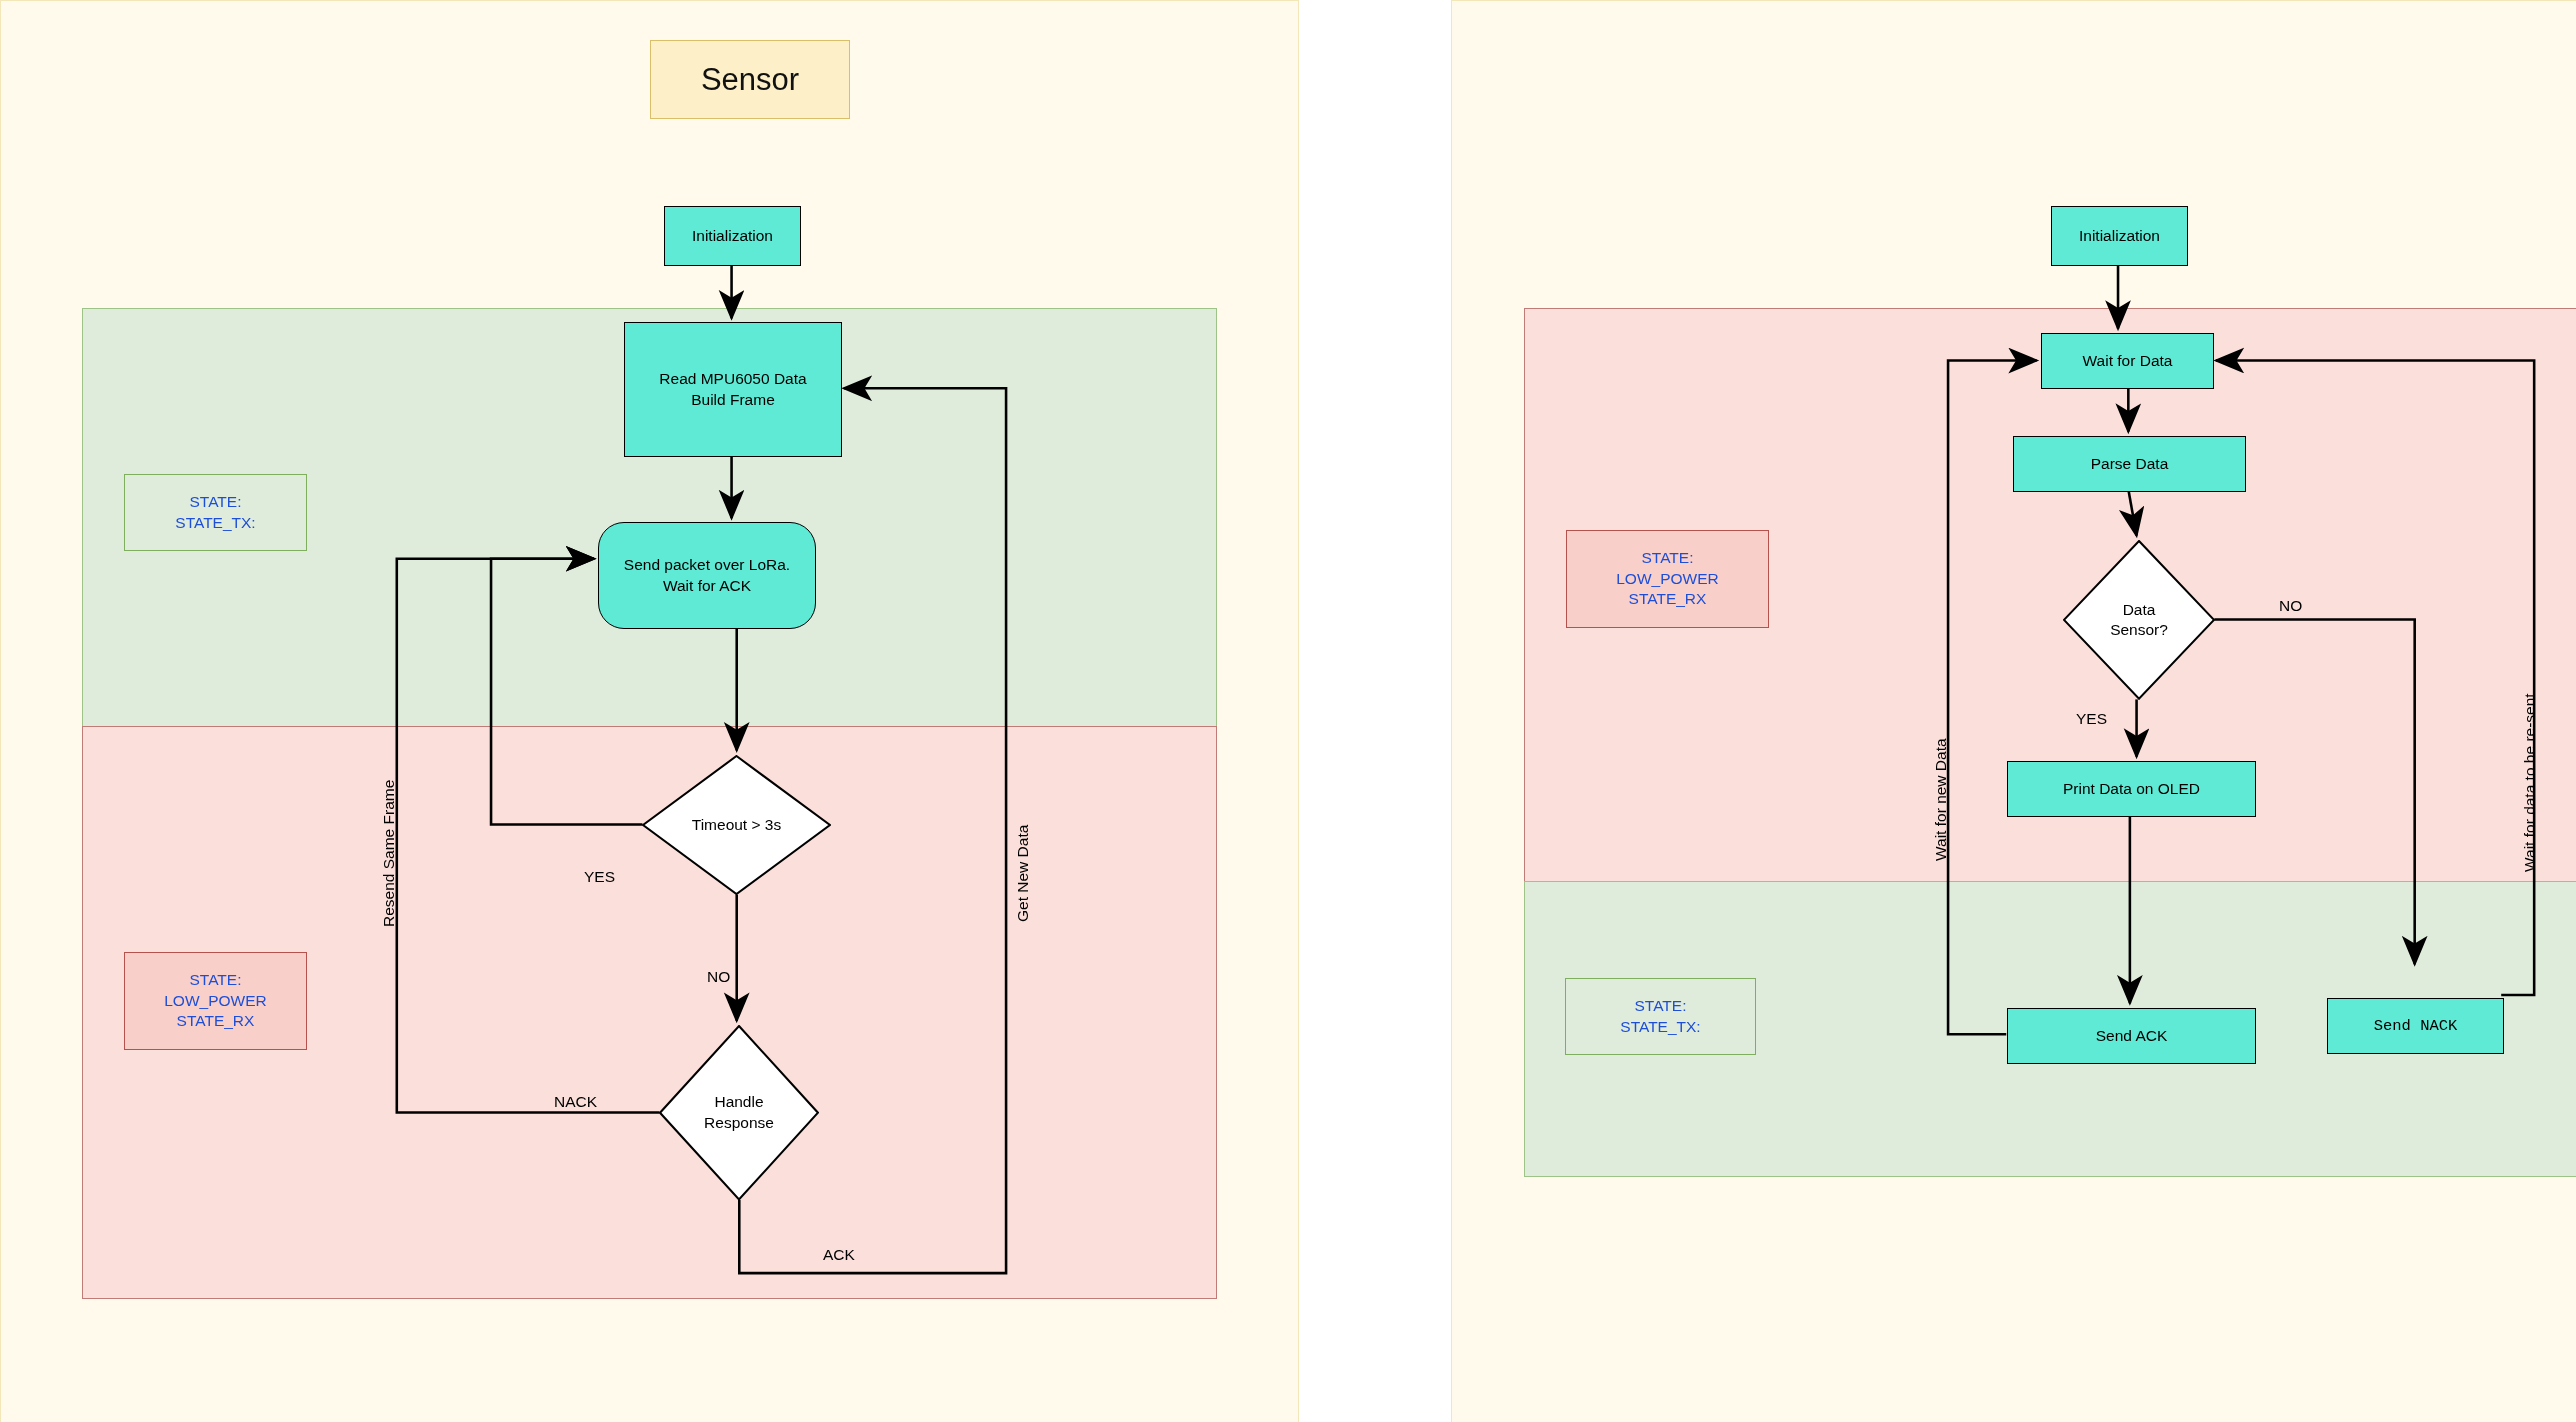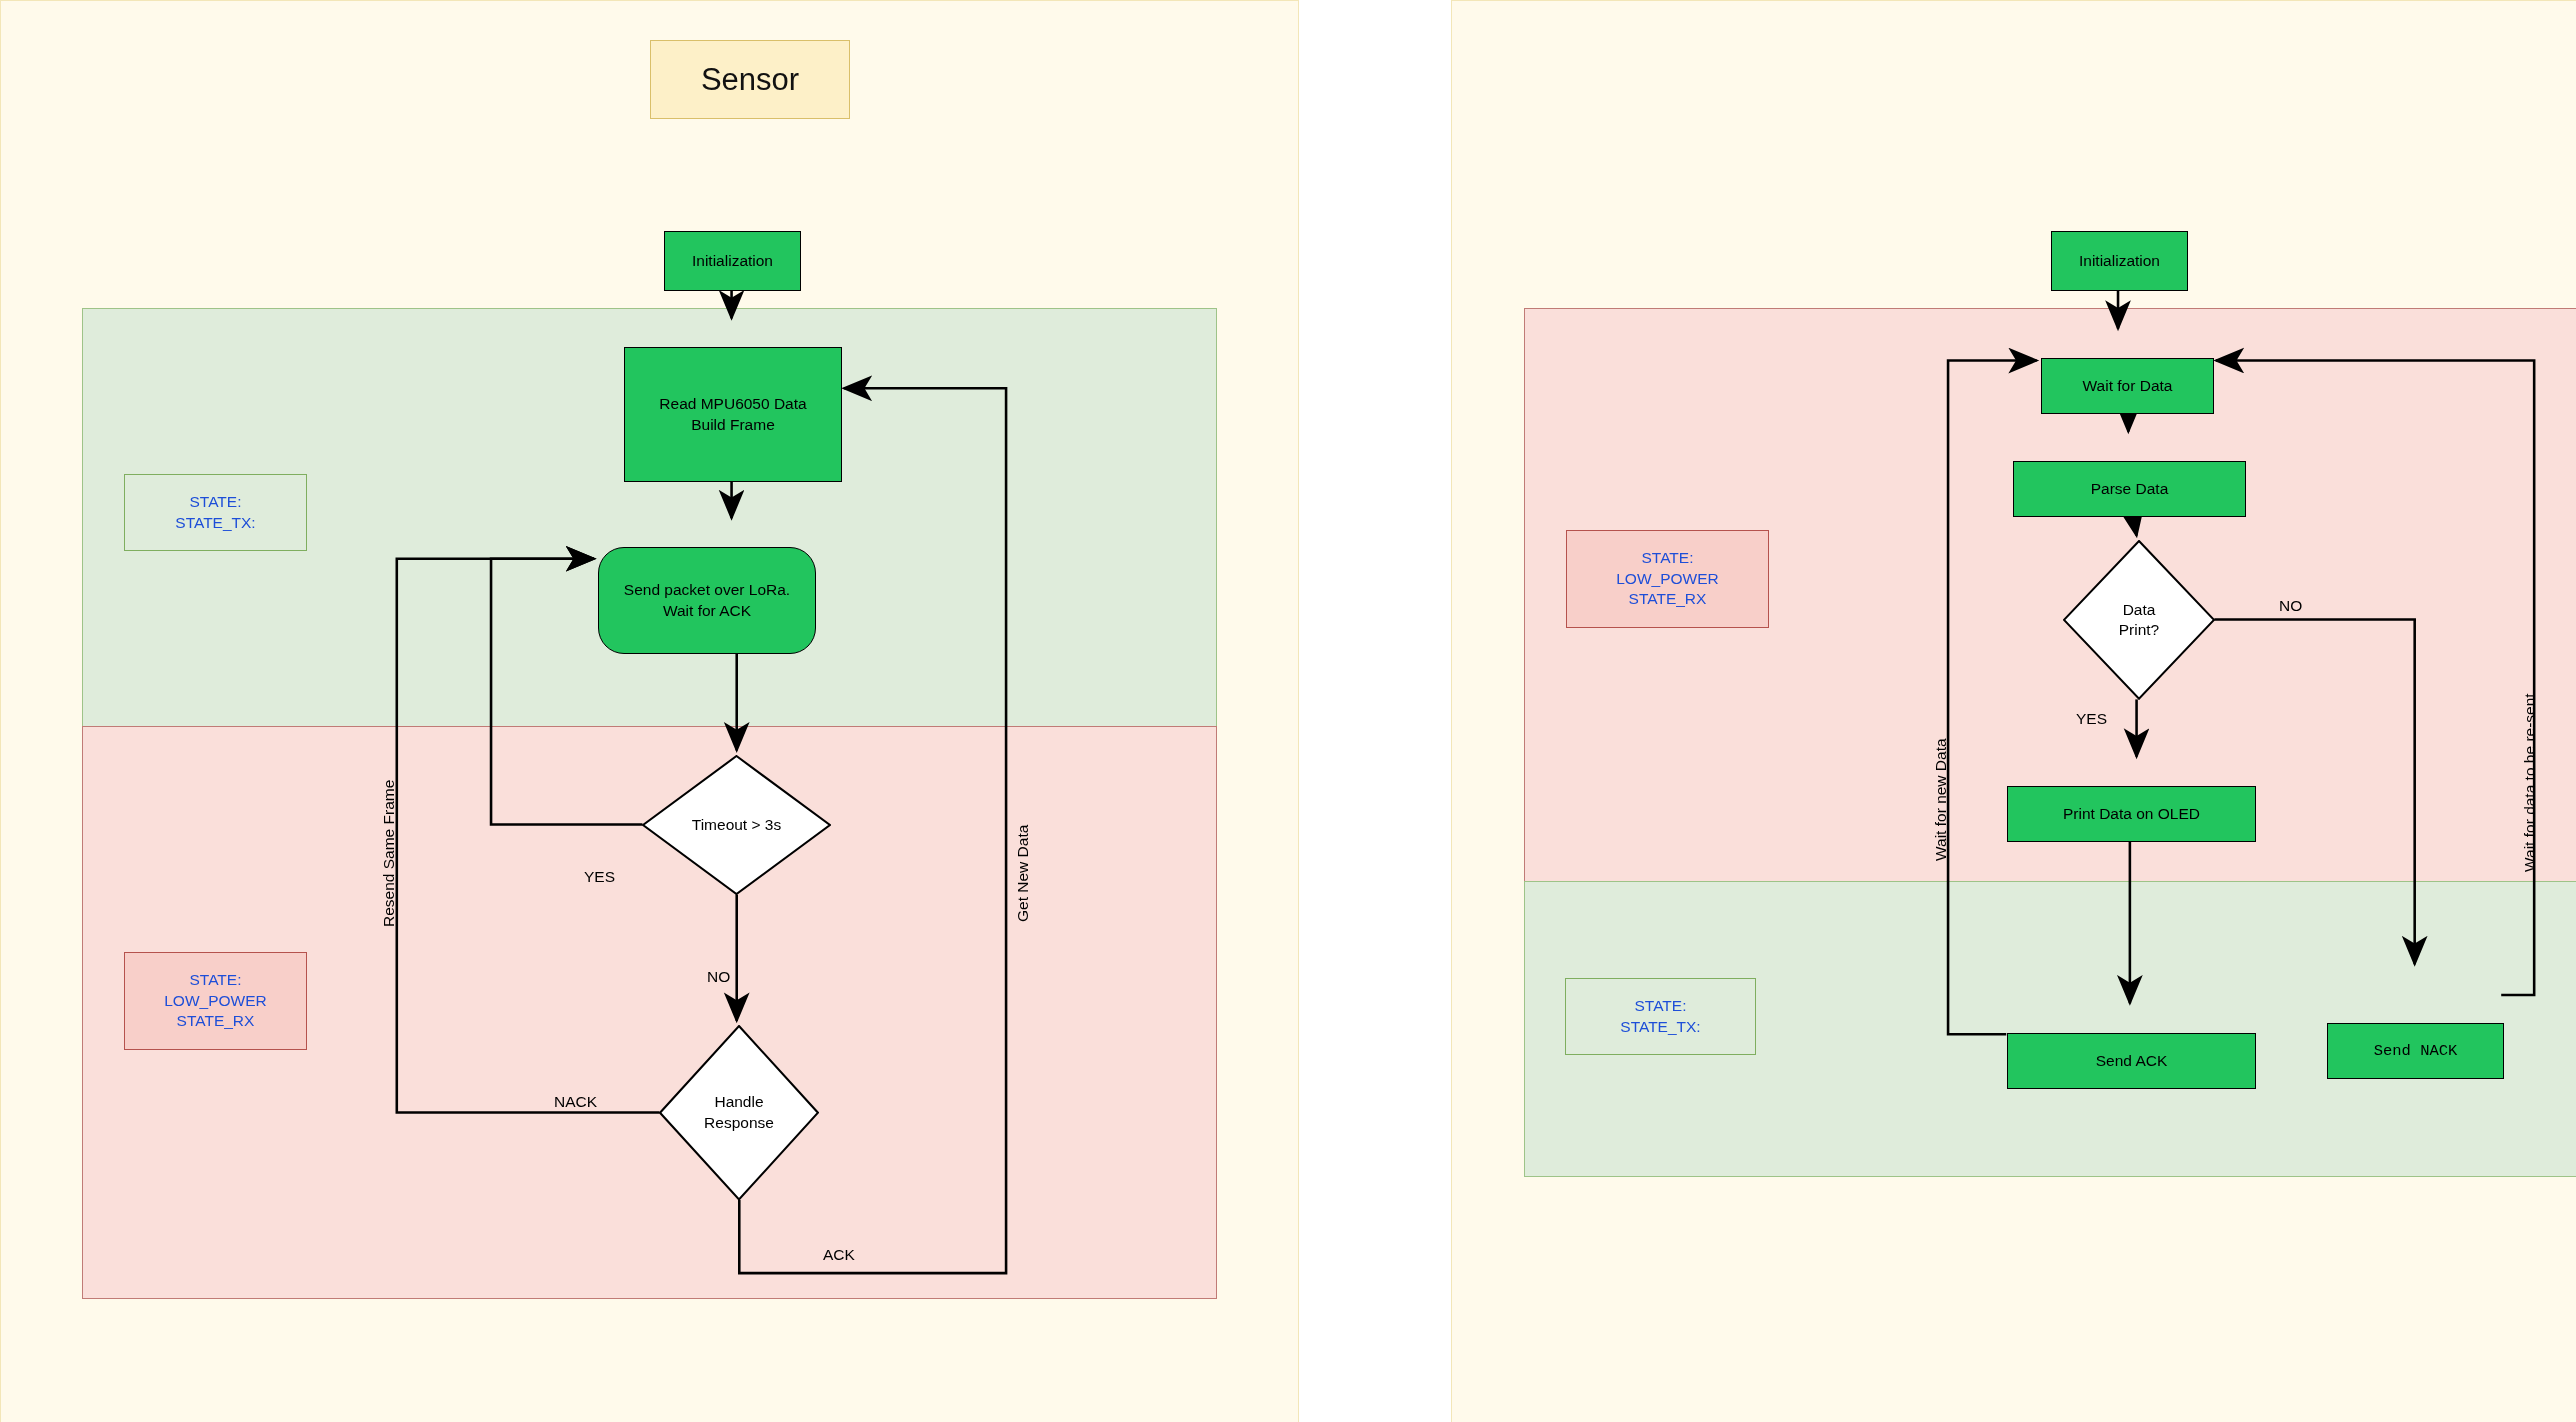--- a/index.html
+++ b/index.html
@@ -10,24 +10,24 @@
   .zone.green{background:#dfecdb;border:1.5px solid #9ec388;}
   .zone.pink{background:#fadfda;border:1.5px solid #c07b76;}
   .titlebox{position:absolute;background:#fdf0c8;border:1.5px solid #d9bf6a;
             display:flex;align-items:center;justify-content:center;
             font-size:31px;color:#111;}
   .statebox{position:absolute;display:flex;flex-direction:column;
             align-items:center;justify-content:center;font-size:15.5px;
             line-height:1.34;color:#1d4ed8;text-align:center;}
   .statebox.green{background:#dfecdb;border:1.5px solid #7fae5f;}
   .statebox.pink{background:#f8cfc9;border:1.5px solid #b5524d;}
-  .node{position:absolute;background:#22c55e;border:1.5px solid #000000;
+  .node{position:absolute;background:#5eead4;border:1.5px solid #000000;
         display:flex;flex-direction:column;align-items:center;
         justify-content:center;font-size:15.5px;line-height:1.32;
-        color:#000;text-align:center;margin-top:25px;}
+        color:#000;text-align:center;}
   .diamond{position:absolute;display:flex;flex-direction:column;
            align-items:center;justify-content:center;font-size:15.5px;
            line-height:1.3;color:#000;text-align:center;z-index:3;}
   .diamond .dshape{position:absolute;inset:0;}
   .diamond .dtext{position:relative;z-index:2;}
   .edgelbl{position:absolute;font-size:15.5px;color:#000;white-space:nowrap;z-index:4;}
   .edgelbl.vert{transform-origin:0 0;}
   svg.wires{position:absolute;left:0;top:0;width:2658px;height:1422px;
             pointer-events:none;z-index:1;}
   .node,.diamond,.statebox,.titlebox,.edgelbl{z-index:5;}
@@ -120,21 +120,21 @@
 
   <div class="node" style="left:2013px;top:436px;width:231px;height:54px;">
     <span>Parse Data</span>
   </div>
 
   <div class="diamond" style="left:2063px;top:540px;width:152px;height:160px;">
     <svg class="dshape" viewBox="0 0 295 310" preserveAspectRatio="none">
       <polygon points="147.5,2 293,155 147.5,308 2,155" fill="#ffffff" stroke="#000" stroke-width="4"></polygon>
     </svg>
     <span class="dtext">Data</span>
-    <span class="dtext">Print?</span>
+    <span class="dtext">Sensor?</span>
   </div>
 
   <div class="node" style="left:2007px;top:761px;width:247px;height:54px;">
     <span>Print Data on OLED</span>
   </div>
 
   <div class="node" style="left:2007px;top:1008px;width:247px;height:54px;">
     <span>Send ACK</span>
   </div>
 

